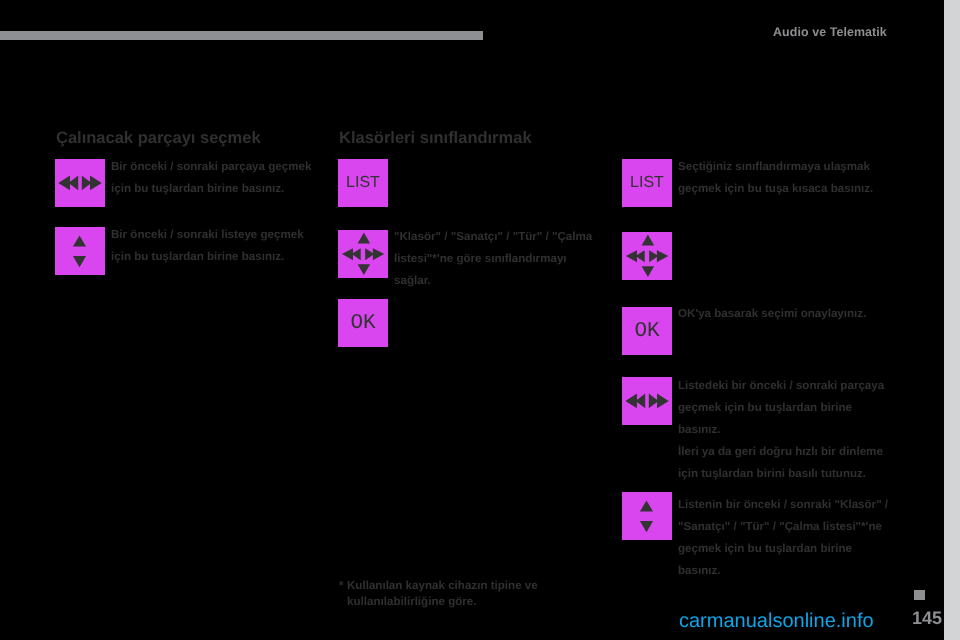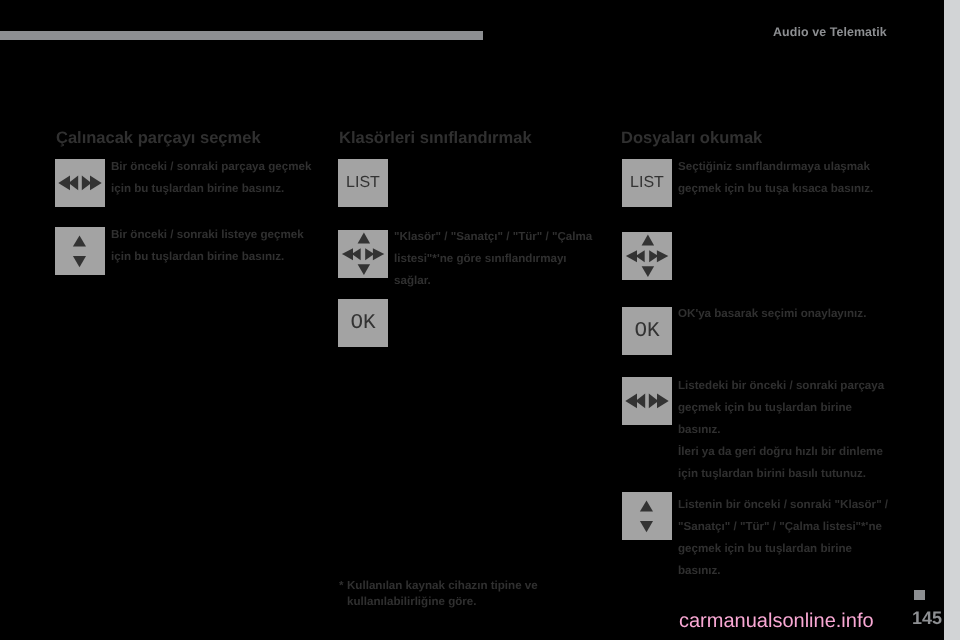--- a/index.html
+++ b/index.html
@@ -11,32 +11,32 @@
     -webkit-font-smoothing:antialiased;
     text-rendering:geometricPrecision;
   }
   .page{position:absolute;left:0;top:0;width:960px;height:640px;}
   .rightstrip{position:absolute;left:944px;top:0;width:16px;height:640px;background:#d2d4d6;}
   .hdr-bar{position:absolute;left:0;top:31px;width:483px;height:9px;background:#8d8f92;}
   .hdr-title{position:absolute;left:773px;top:27px;font-size:12.4px;font-weight:bold;color:#8d8f92;letter-spacing:0.1px;line-height:11px;}
 
   .coltitle{position:absolute;font-size:16.5px;font-weight:bold;color:#303030;letter-spacing:0px;white-space:nowrap;}
 
-  .btn{position:absolute;width:50px;height:48px;background:#a3a3a3;}
+  .btn{position:absolute;width:50px;height:48px;background:#d946ef;}
   .btn-label{position:absolute;left:0;top:0;width:50px;height:48px;display:flex;align-items:center;justify-content:center;font-size:16px;font-weight:400;color:#333333;letter-spacing:0px;}
   .btn-label.ok{font-size:21px;font-family:Liberation Mono, monospace;}
   .btn svg{position:absolute;left:0;top:0;}
   .btxt{position:absolute;font-size:11.6px;font-weight:bold;color:#303030;line-height:22px;white-space:pre-line;}
 
   .foot{position:absolute;font-size:11.6px;font-weight:bold;color:#303030;line-height:15.7px;}
   .foot .star{position:absolute;left:0;top:0;}
   .foot .ftext{display:block;margin-left:8px;}
   .pagemark{position:absolute;left:914px;top:590px;width:11px;height:10px;background:#8d8f92;}
   .pagenum{position:absolute;left:912px;top:608px;font-size:18px;font-weight:bold;color:#8d8f92;letter-spacing:0;}
-  .wm{position:absolute;left:679px;top:610px;font-size:20px;color:#f9a8d4;letter-spacing:0px;font-family:"Liberation Sans",sans-serif;}
+  .wm{position:absolute;left:679px;top:610px;font-size:20px;color:#0ea5e9;letter-spacing:0px;font-family:"Liberation Sans",sans-serif;}
 </style>
 </head>
 <body>
 
 <div class="page">
   <div class="rightstrip"></div>
   <div class="hdr-bar"></div>
   <div class="hdr-title">Audio ve Telematik</div>
 
   <div class="coltitle" style="left:56px;top:129px;">Çalınacak parçayı seçmek</div>
@@ -84,21 +84,20 @@
       </svg>
   </div>
   <div class="btxt" style="left:394px;top:226px;width:260px;">"Klasör" / "Sanatçı" / "Tür" / "Çalma
 listesi"*'ne göre sınıflandırmayı
 sağlar.</div>
 
   <div class="btn" style="left:338px;top:299px;">
     <div class="btn-label ok">OK</div>
   </div>
 
-  <div class="coltitle" style="left:621px;top:129px;">Dosyaları okumak</div>
 
   <div class="btn" style="left:622px;top:159px;">
     <div class="btn-label">LIST</div>
   </div>
   <div class="btxt" style="left:678px;top:156px;width:260px;">Seçtiğiniz sınıflandırmaya ulaşmak
 geçmek için bu tuşa kısaca basınız.</div>
 
   <div class="btn" style="left:622px;top:232px;">
     <svg width="50" height="48" viewBox="0 0 50 48">
         <g fill="#333333">

